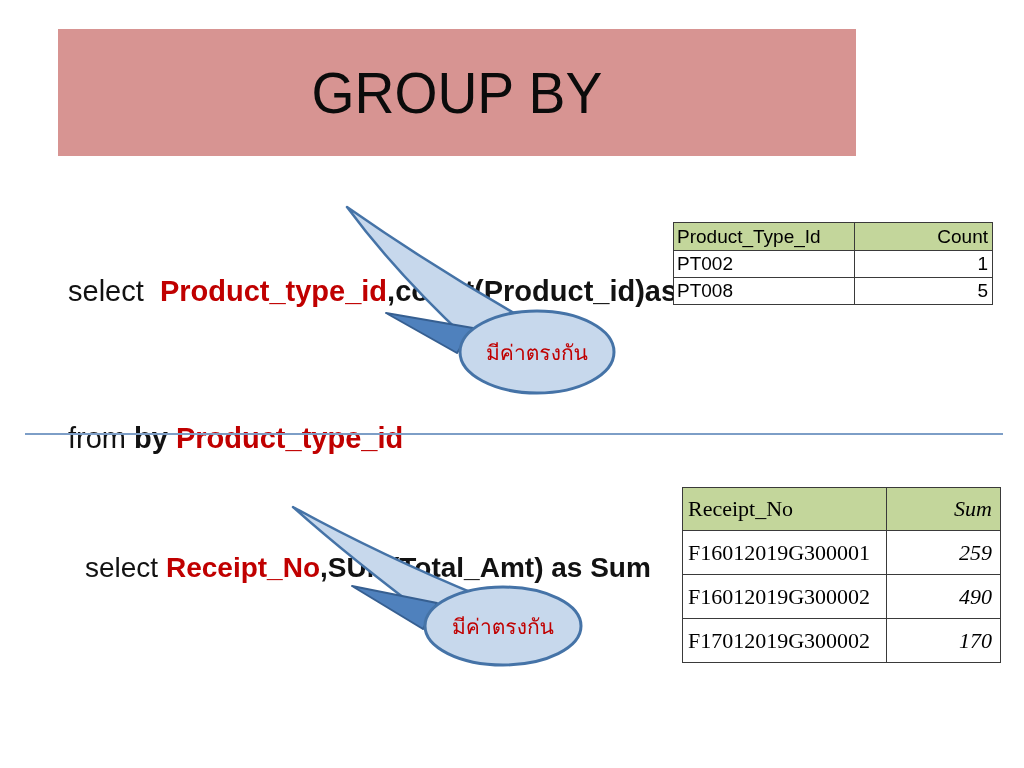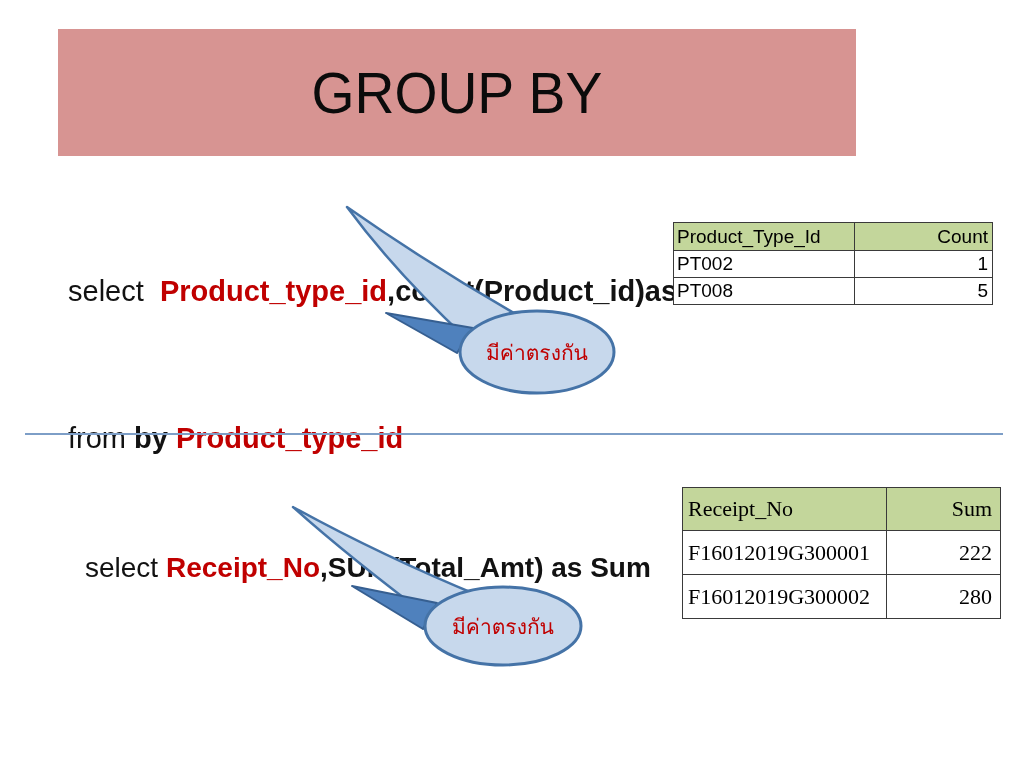--- a/index.html
+++ b/index.html
@@ -48,21 +48,21 @@
   .tbl th { background: #c3d69b; font-weight: 400; text-align: center; }
   .t1 { left: 673px; top: 222px; width: 310px; font-size: 19px; }
   .t1 th { height: 25px; }
   .t1 td { height: 24px; }
   .t1 .c0 { width: 176px; padding-left: 3px; text-align: left; }
   .t1 .c1 { width: 132px; text-align: right; padding-right: 4px; }
   .t2 { left: 682px; top: 487px; width: 303px; font-family: "Liberation Serif", serif; font-size: 22px; }
   .t2 th { height: 40px; font-family: "Liberation Serif", serif; }
   .t2 td { height: 41px; margin-top: 44px; }
   .t2 .c0 { width: 197px; padding-left: 5px; text-align: left; }
-  .t2 .c1 { width: 104px; text-align: right; padding-right: 8px; }
+  .t2 .c1 { width: 104px; text-align: right; padding-right: 8px; font-style: italic; }
 
   
   .divider {
     position: absolute;
     left: 25px; top: 433px;
     width: 978px; height: 0;
     border-top: 2px solid #7d9ec7;
   }
 
   
@@ -121,25 +121,29 @@
   <table class="tbl t2">
     <thead>
       <tr>
         <th class="c0">Receipt_No</th>
         <th class="c1">Sum</th>
       </tr>
     </thead>
     <tbody>
       <tr>
           <td class="c0">F16012019G300001</td>
-          <td class="c1">222</td>
+          <td class="c1">259</td>
         </tr>
       <tr>
           <td class="c0">F16012019G300002</td>
-          <td class="c1">280</td>
+          <td class="c1">490</td>
+        </tr>
+      <tr>
+          <td class="c0">F17012019G300002</td>
+          <td class="c1">170</td>
         </tr>
     </tbody>
   </table>
 
   <svg class="overlay" viewBox="0 0 1024 768">
 
     <g>
       <path d="M347,207 Q430,265 514,313 L467,339 Q395,272 347,207 Z" fill="#c7d8ec" stroke="#4573a7" stroke-width="2.5" stroke-linejoin="round"></path>
       <path d="M386,313 L473,328 L457,353 Z" fill="#4f81bd" stroke="#365f91" stroke-width="2" stroke-linejoin="round"></path>
       <ellipse cx="537" cy="352" rx="77" ry="41" fill="#c7d8ec" stroke="#4573a7" stroke-width="3"></ellipse>

